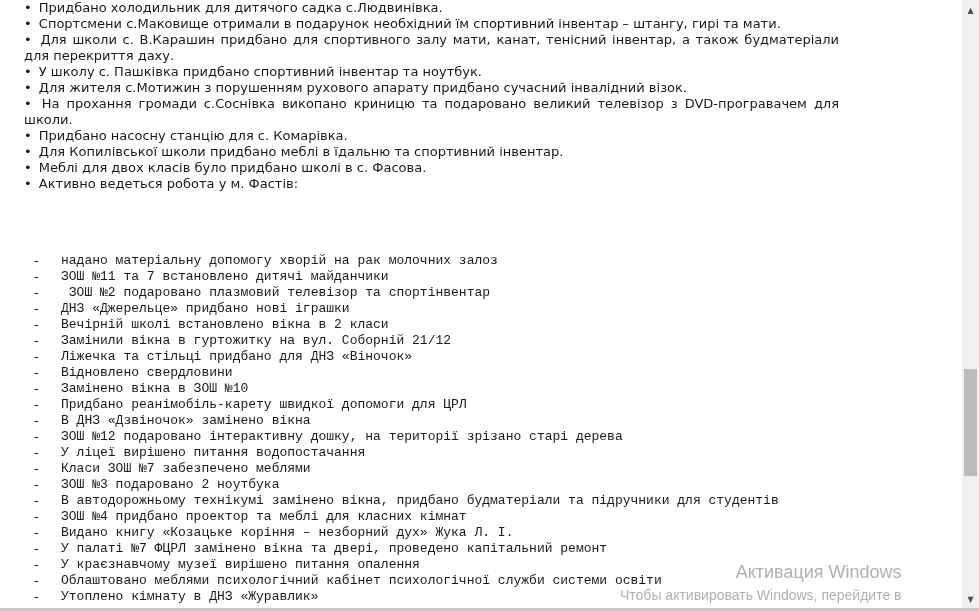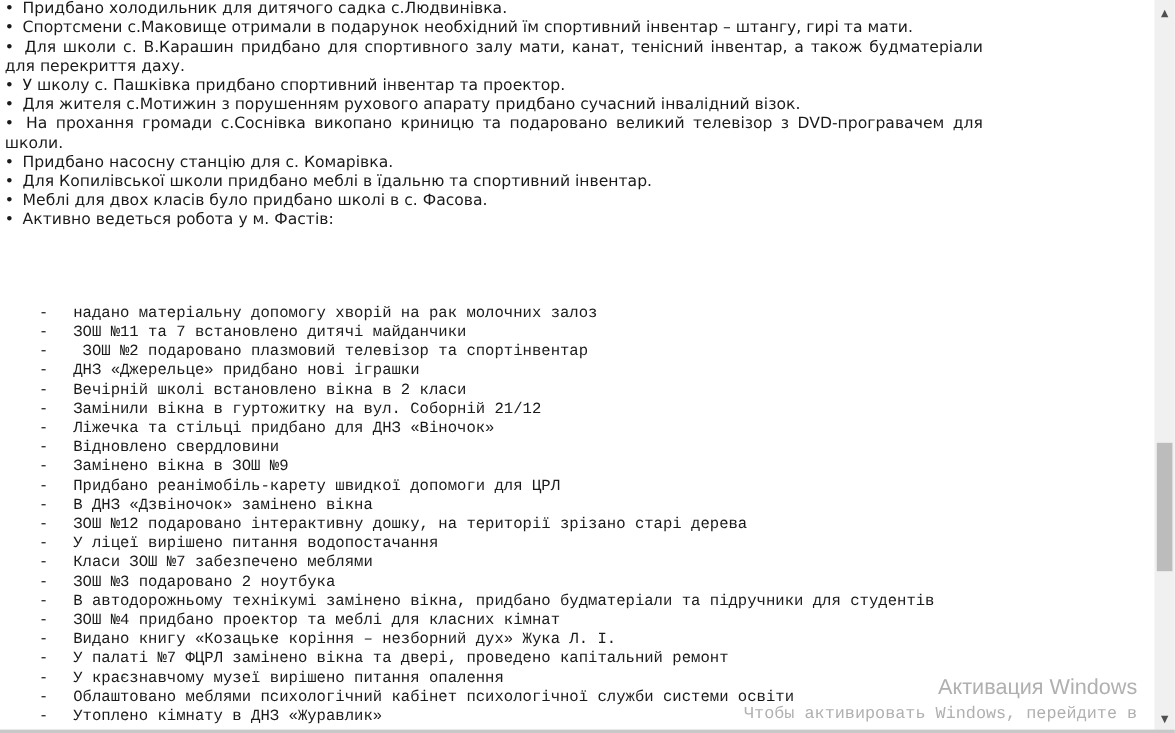--- a/index.html
+++ b/index.html
@@ -2,21 +2,21 @@
 <html><head>
 <meta charset="utf-8">
 <style>
   html, body { margin: 0; padding: 0; }
   body {
     width: 979px; height: 611px; overflow: hidden; position: relative;
     background: #ffffff; color: #1a1a1a;
     font-family: "DejaVu Sans", sans-serif; font-size: 13px;
   }
   .content {
-    position: absolute; left: 4px; top: 0; width: 815px;
+    position: absolute; left: 24px; top: 0; width: 815px;
   }
   .para {
     line-height: 16px; text-align: justify; margin: 0;
     white-space: normal;
   }
   .para .bullet { margin-right: 3px; }
   .sublist { position: absolute; left: 34px; top: 253px; width: 760px; }
   .subitem { height: 16px; line-height: 16px; white-space: nowrap; position: relative; }
   .subitem .dash { position: absolute; left: 0; top: 0; }
   .subitem .txt { position: absolute; left: 27px; top: 0; font-family: Liberation Mono, monospace; }
@@ -37,30 +37,30 @@
   }
   .bottom-border {
     position: absolute; left: 0; bottom: 0; width: 979px; height: 3px;
     background: #c8c8c8;
   }
   .activation {
     position: absolute; left: 620px; top: 562px; color: #b0b0b0;
     font-family: "Liberation Sans", sans-serif; pointer-events: none; text-align: right;
   }
   .activation .title { font-size: 18px; line-height: 20px; }
-  .activation .sub { font-size: 14px; line-height: 18px; margin-top: 4px; white-space: nowrap; font-family: Liberation Mono, monospace; }
+  .activation .sub { font-size: 14px; line-height: 18px; margin-top: 4px; white-space: nowrap; }
 </style>
 </head>
 <body>
 
 <div class="content">
   <p class="para"><span class="bullet">•</span> <span>Придбано холодильник для дитячого садка с.Людвинівка.</span></p>
   <p class="para"><span class="bullet">•</span> <span>Спортсмени с.Маковище отримали в подарунок необхідний їм спортивний інвентар – штангу, гирі та мати.</span></p>
   <p class="para"><span class="bullet">•</span> <span>Для школи с. В.Карашин придбано для спортивного залу мати, канат, тенісний інвентар, а також будматеріали для перекриття даху.</span></p>
-  <p class="para"><span class="bullet">•</span> <span>У школу с. Пашківка придбано спортивний інвентар та проектор.</span></p>
+  <p class="para"><span class="bullet">•</span> <span>У школу с. Пашківка придбано спортивний інвентар та ноутбук.</span></p>
   <p class="para"><span class="bullet">•</span> <span>Для жителя с.Мотижин з порушенням рухового апарату придбано сучасний інвалідний візок.</span></p>
   <p class="para"><span class="bullet">•</span> <span>На прохання громади с.Соснівка викопано криницю та подаровано великий телевізор з DVD-програвачем для школи.</span></p>
   <p class="para"><span class="bullet">•</span> <span>Придбано насосну станцію для с. Комарівка.</span></p>
   <p class="para"><span class="bullet">•</span> <span>Для Копилівської школи придбано меблі в їдальню та спортивний інвентар.</span></p>
   <p class="para"><span class="bullet">•</span> <span>Меблі для двох класів було придбано школі в с. Фасова.</span></p>
   <p class="para"><span class="bullet">•</span> <span>Активно ведеться робота у м. Фастів:</span></p>
 </div>
 
 <div class="sublist">
   <div class="subitem">
@@ -90,21 +90,21 @@
   <div class="subitem">
       <span class="dash">-</span>
       <span class="txt">Ліжечка та стільці придбано для ДНЗ «Віночок»</span>
     </div>
   <div class="subitem">
       <span class="dash">-</span>
       <span class="txt">Відновлено свердловини</span>
     </div>
   <div class="subitem">
       <span class="dash">-</span>
-      <span class="txt">Замінено вікна в ЗОШ №9</span>
+      <span class="txt">Замінено вікна в ЗОШ №10</span>
     </div>
   <div class="subitem">
       <span class="dash">-</span>
       <span class="txt">Придбано реанімобіль-карету швидкої допомоги для ЦРЛ</span>
     </div>
   <div class="subitem">
       <span class="dash">-</span>
       <span class="txt">В ДНЗ «Дзвіночок» замінено вікна</span>
     </div>
   <div class="subitem">

